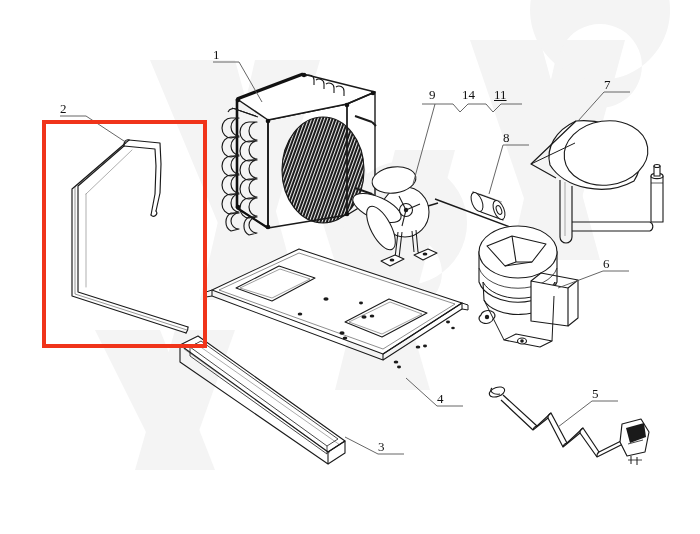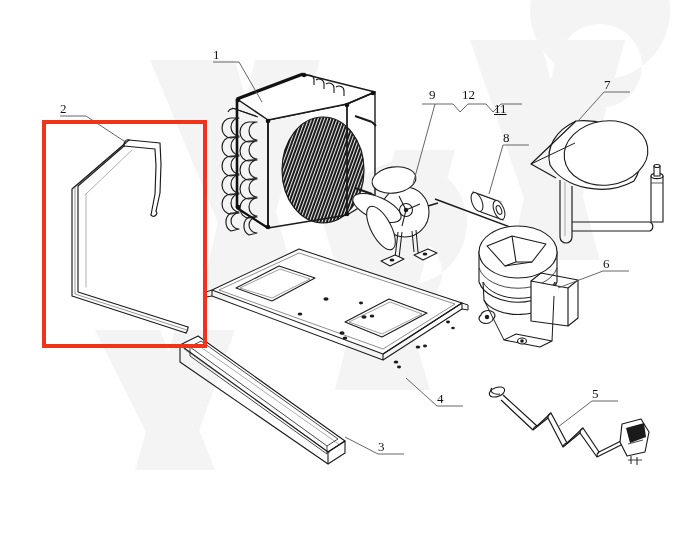--- a/index.html
+++ b/index.html
@@ -326,16 +326,16 @@
 
   <div class="lbl" style="left:213px;top:48px;">1</div>
   <div class="lbl" style="left:60px;top:102px;">2</div>
   <div class="lbl" style="left:378px;top:440px;">3</div>
   <div class="lbl" style="left:437px;top:392px;">4</div>
   <div class="lbl" style="left:592px;top:387px;">5</div>
   <div class="lbl" style="left:603px;top:257px;">6</div>
   <div class="lbl" style="left:604px;top:78px;">7</div>
   <div class="lbl" style="left:503px;top:131px;">8</div>
   <div class="lbl" style="left:429px;top:88px;">9</div>
-  <div class="lbl" style="left:462px;top:88px;">12</div>
-  <div class="lbl" style="left:494px;top:102px;text-decoration:underline;">11</div>
+  <div class="lbl" style="left:462px;top:88px;">14</div>
+  <div class="lbl" style="left:494px;top:88px;text-decoration:underline;">11</div>
 
 </div>
 
 </body></html>

